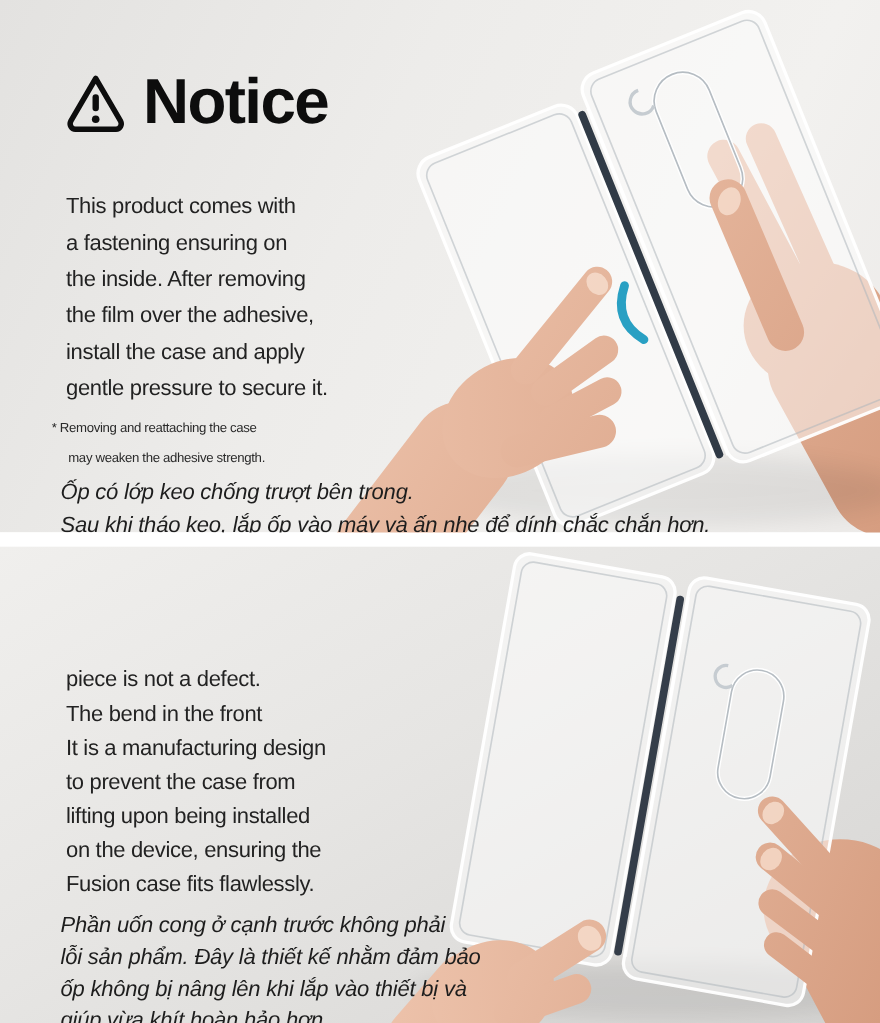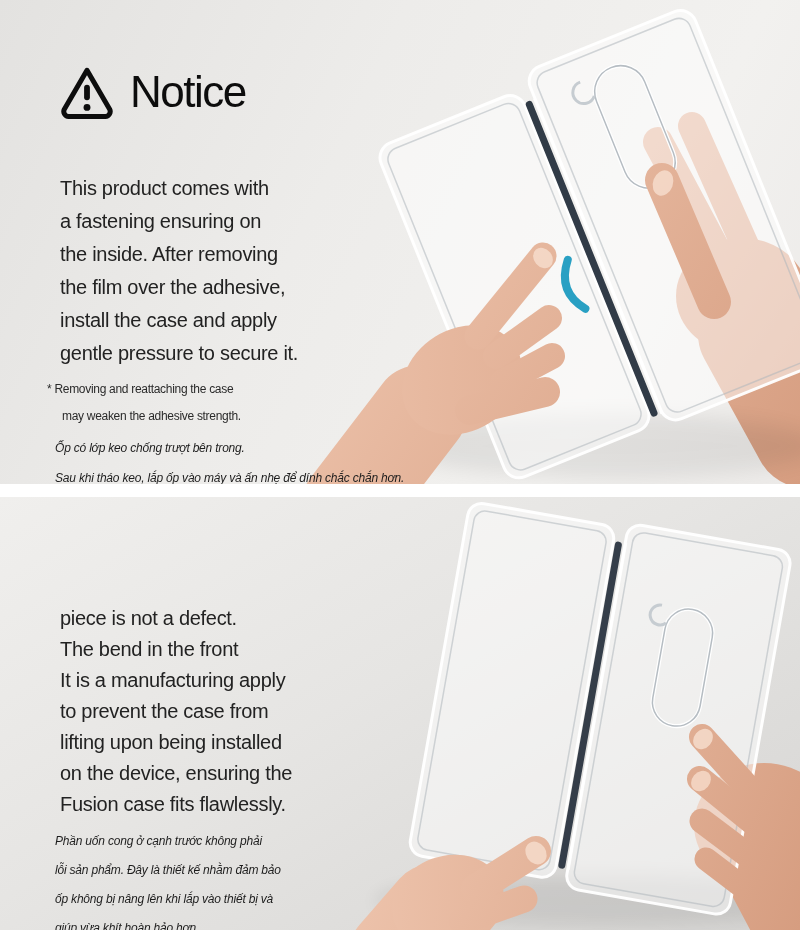--- a/index.html
+++ b/index.html
@@ -9,26 +9,26 @@
     color:#1f1f1f;background:#ffffff;
   }
   .panel{position:absolute;left:0;width:800px;overflow:hidden;}
   .panel.top{top:0;height:484px;background:linear-gradient(115deg,#e3e2e0 0%,#edecea 40%,#f2f1ef 75%,#eceae8 100%);}
   .panel.bottom{top:497px;height:433px;background:linear-gradient(150deg,#f0efed 0%,#e6e5e3 45%,#d6d5d3 100%);}
   .divider{position:absolute;top:484px;left:0;width:800px;height:13px;background:#ffffff;}
   .photo{position:absolute;inset:0;width:100%;height:100%;z-index:1;}
   .textlayer{position:absolute;inset:0;z-index:3;}
   .heading-row{position:absolute;left:58px;top:64px;display:flex;align-items:center;gap:14px;}
   .warn-icon{width:58px;height:56px;flex:0 0 auto;}
-  .title{font-size:44px;font-weight:400;letter-spacing:-1.5px;color:#0d0d0d;margin:0;line-height:1;text-align:center;}
+  .title{font-size:58px;font-weight:700;letter-spacing:-1.5px;color:#0d0d0d;margin:0;line-height:1;text-align:center;}
   .body-text{position:absolute;left:60px;top:172px;font-size:20px;line-height:33px;letter-spacing:-0.3px;color:#222;}
   .body-text.b2{top:106px;line-height:31px;}
   .footnote{position:absolute;left:47px;top:376px;font-size:12px;line-height:27px;letter-spacing:-0.3px;color:#2a2a2a;}
   .footnote .indent{padding-left:15px;}
-  .viet{position:absolute;left:55px;top:433px;font-size:12px;font-style:italic;line-height:30px;letter-spacing:-0.2px;color:#1d1d1d;}
+  .viet{position:absolute;left:55px;top:433px;font-size:20px;font-style:italic;line-height:30px;letter-spacing:-0.2px;color:#1d1d1d;}
   .viet.v2{top:330px;line-height:29px;}
 </style>
 </head>
 <body>
 
 <div class="canvas">
 
   <section class="panel top">
 
     <svg class="photo" viewBox="0 0 800 484" role="img" aria-label="Two hands installing a clear foldable-phone case, peeling a teal adhesive film strip near the hinge">
@@ -160,21 +160,21 @@
         <line x1="476" y1="392" x2="536" y2="354" stroke="url(#skinB)" stroke-width="30" stroke-linecap="round"></line>
         <line x1="462" y1="424" x2="524" y2="402" stroke="url(#skinB)" stroke-width="27" stroke-linecap="round"></line>
         <ellipse cx="536" cy="356" rx="10" ry="12" fill="#f6dccb" opacity="0.85" transform="rotate(-35 536 356)"></ellipse>
       </g>
     </svg>
 
     <div class="textlayer">
       <div class="body-text b2">
         <div>piece is not a defect.</div>
         <div>The bend in the front</div>
-        <div>It is a manufacturing apply</div>
+        <div>It is a manufacturing design</div>
         <div>to prevent the case from</div>
         <div>lifting upon being installed</div>
         <div>on the device, ensuring the</div>
         <div>Fusion case fits flawlessly.</div>
       </div>
 
       <div class="viet v2">
         <div>Phần uốn cong ở cạnh trước không phải</div>
         <div>lỗi sản phẩm. Đây là thiết kế nhằm đảm bảo</div>
         <div>ốp không bị nâng lên khi lắp vào thiết bị và</div>

